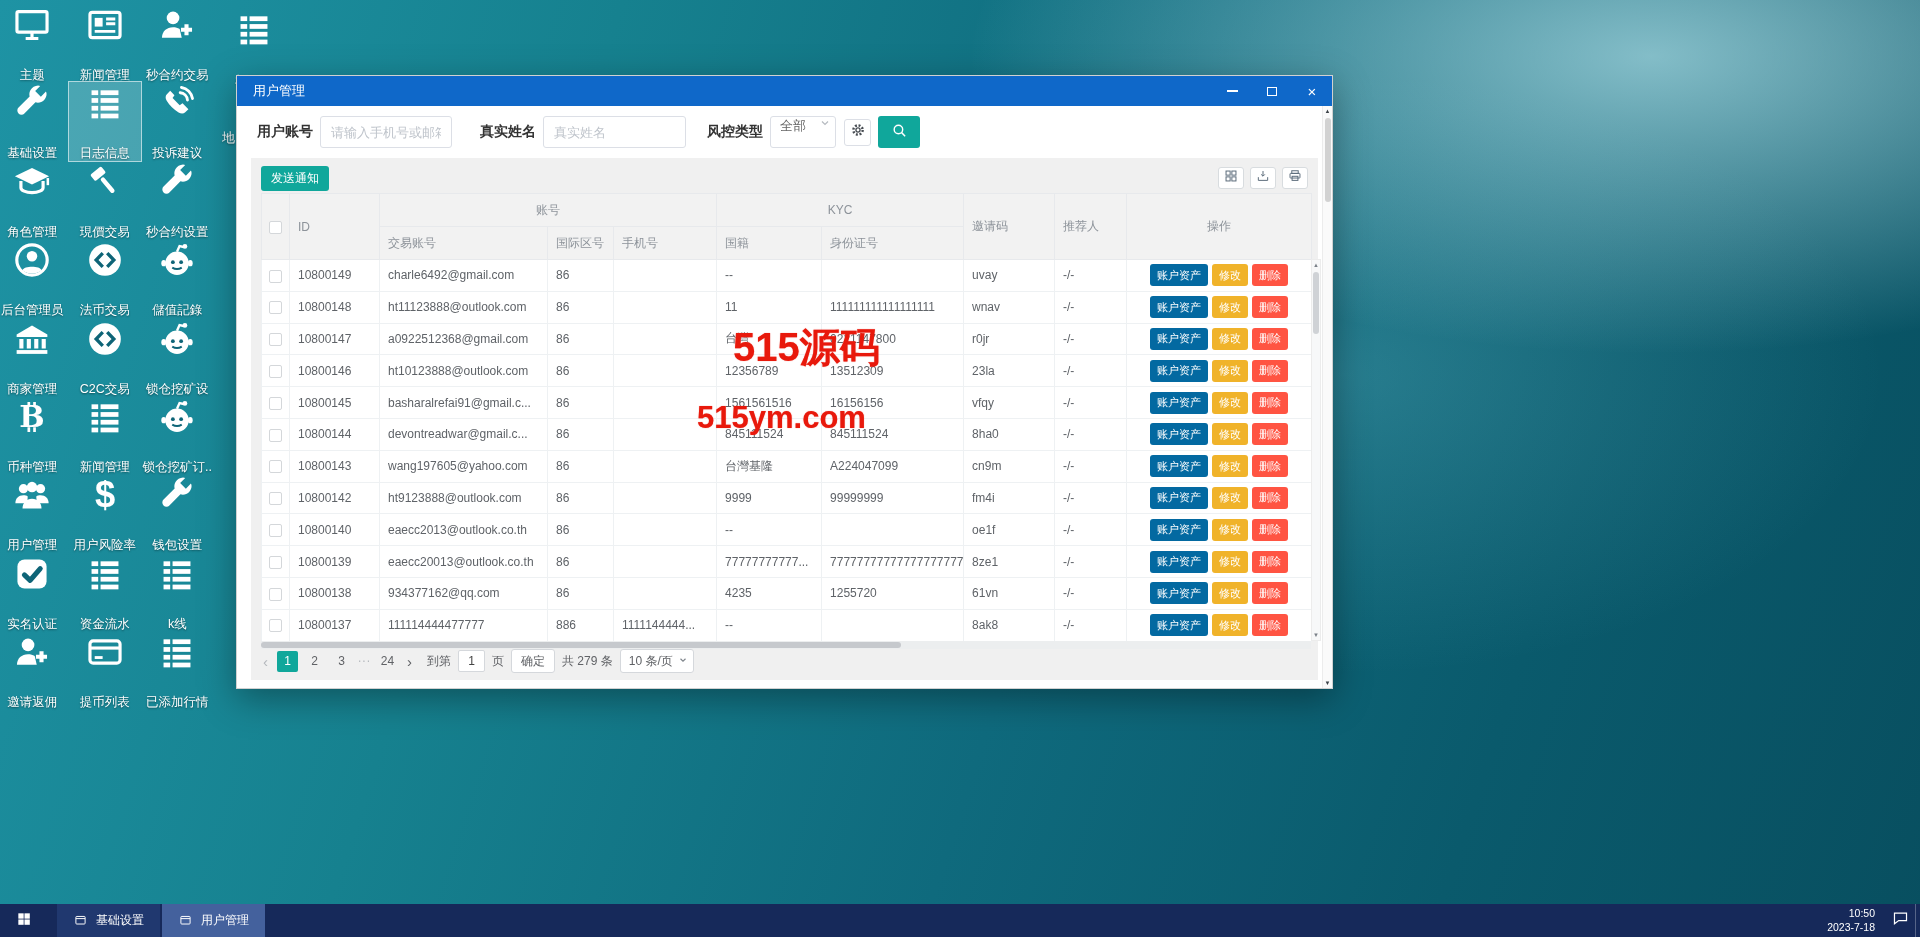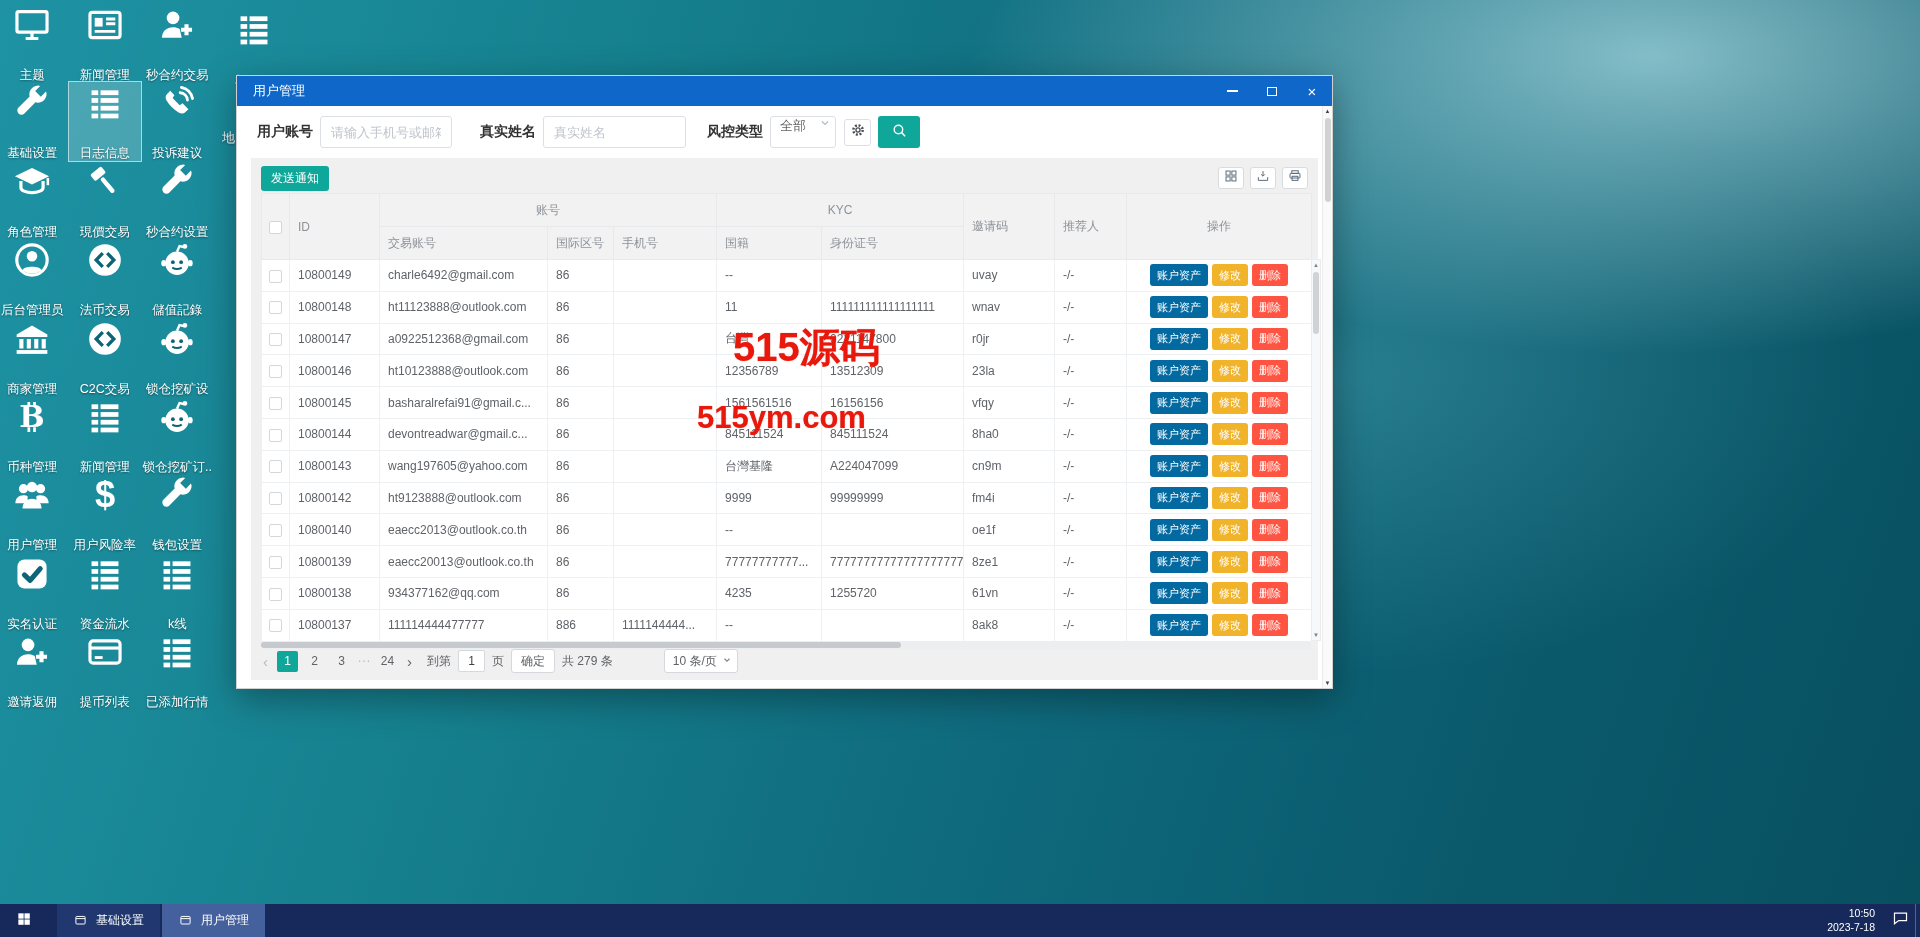--- a/index.html
+++ b/index.html
@@ -90,21 +90,21 @@
   .parrow.next { color:#606266; }
   .page { min-width:21px; height:21px; line-height:21px; text-align:center; cursor:pointer;
     border-radius:2px; color:#606266; background:transparent; border:none; font-size:12px; font-family:inherit; }
   .page.active { background:#10a79b; color:#fff; }
   .pdots { color:#b4b8bd; letter-spacing:1px; }
   .goto-input { width:27px; height:22px; border:1px solid #d5d8dc; border-radius:2px;
     text-align:center; font-size:12px; color:#444; font-family:inherit; }
   .okbtn { height:24px; padding:0 9px; border:1px solid #d5d8dc; border-radius:3px; background:#fff;
     color:#606266; font-size:12px; cursor:pointer; font-family:inherit; }
   .size-select { height:24px; border:1px solid #d5d8dc; border-radius:3px; background:#fff;
-    display:flex; align-items:center; padding:0 5px 0 8px; gap:5px; cursor:pointer;margin-left:44px; }
+    display:flex; align-items:center; padding:0 5px 0 8px; gap:5px; cursor:pointer; }
 
   .winscroll { position:absolute; right:0; top:30px; bottom:0; width:10px; background:#fafafa;
     border-left:1px solid #ececec; }
   .winscroll .arr { position:absolute; left:0; width:9px; text-align:center; font-size:6px;
     color:#3c4248; cursor:pointer; }
   .winscroll .thumb { position:absolute; left:1.5px; top:12px; width:6px; height:84px;
     background:#d2d2d2; border-radius:3px; cursor:pointer; }
 
   
   .wm { position:absolute; color:#e8190c; font-weight:bold; z-index:40; pointer-events:none;

